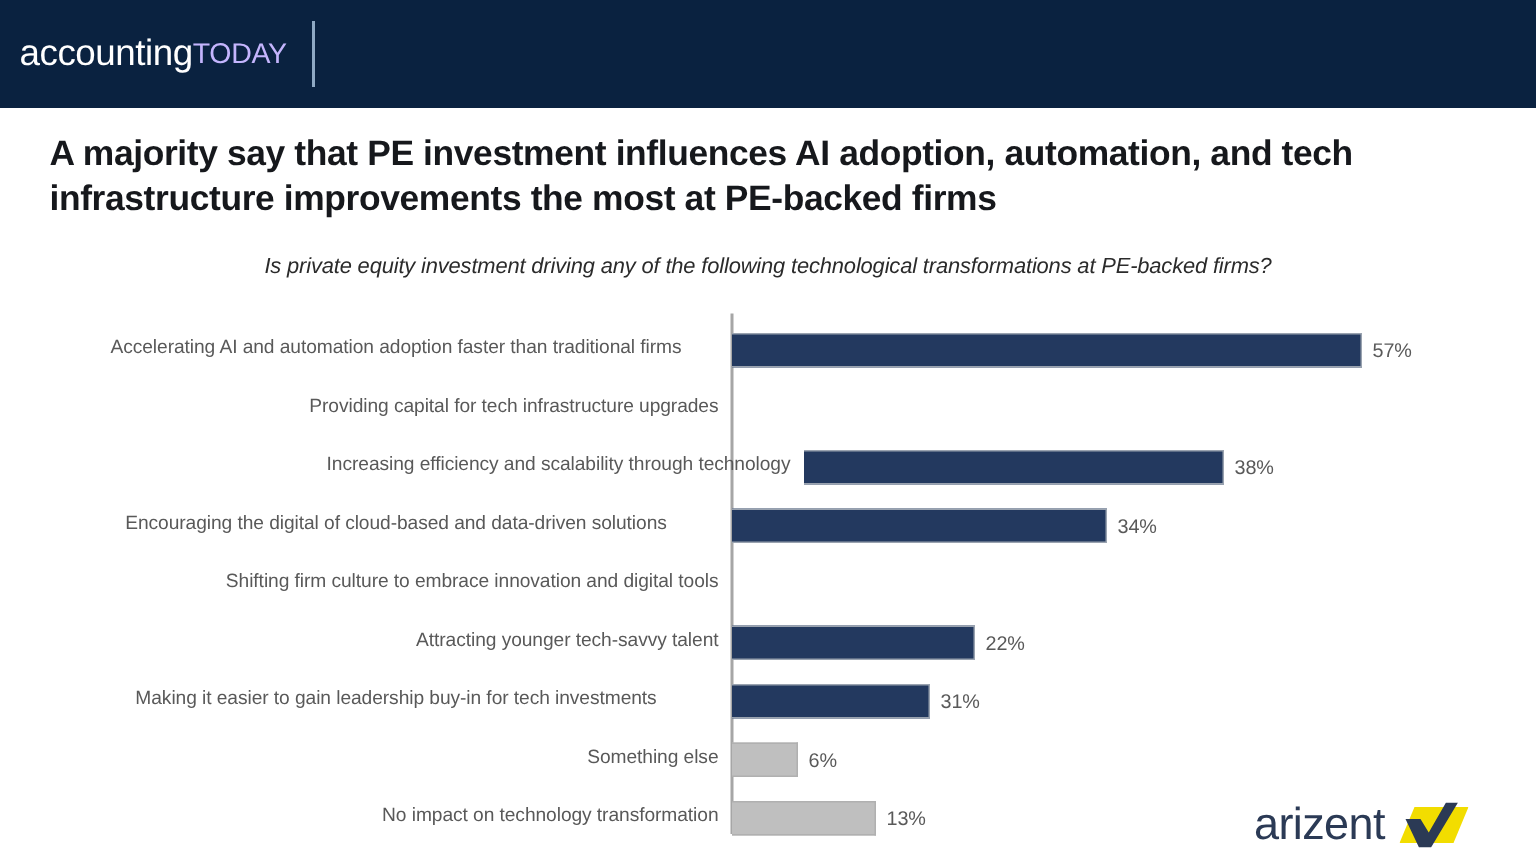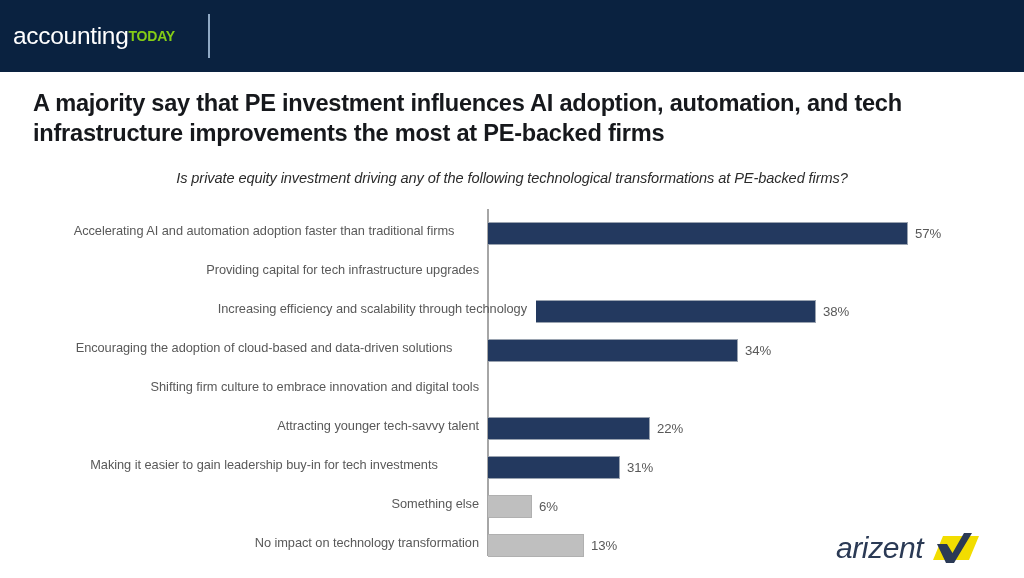--- a/index.html
+++ b/index.html
@@ -37,23 +37,23 @@
   }
 
   .brand-lower {
     color: #ffffff;
     font-size: 24.5px;
     font-weight: 400;
     letter-spacing: -0.3px;
     line-height: 1;
   }
   .brand-upper {
-    color: #84cc16;
-    font-size: 14px;
-    font-weight: 700;
+    color: #c4b5fd;
+    font-size: 19px;
+    font-weight: 400;
     letter-spacing: -0.2px;
     line-height: 1;
     position: relative;
     top: 0.3px;
   }
   #brand-divider {
     position: absolute;
     left: 208px;
     top: 14px;
     width: 2px;
@@ -153,23 +153,22 @@
     white-space: nowrap;
     letter-spacing: -0.05px;
   }
 
   
   #arizent-logo {
     position: absolute;
     left: 836px;
     top: 533px;
     display: flex;
-    align-items: flex-start;
+    align-items: center;
     height: 34px;
-    font-style: italic;
   }
   #arizent-wordmark {
     color: #2b3a55;
     font-size: 30px;
     font-weight: 400;
     letter-spacing: -0.4px;
     line-height: 1;
   }
   #arizent-mark {
     margin-left: 10px;
@@ -209,21 +208,21 @@
           <div class="bar-label single" style="width: 430px;">Providing capital for tech infrastructure upgrades</div>
         </div>
         <div class="bar-row" style="top: 85px; margin-left: 48px;">
           <div class="bar-label single" style="width: 430px;">Increasing efficiency and scalability through technology</div>
           <div class="bar-track">
             <div class="bar-rect primary" style="width: 280px;"></div>
             <span class="bar-value">38%</span>
           </div>
         </div>
         <div class="bar-row" style="top: 124px;">
-          <div class="bar-label">Encouraging the adoption of cloud-based and data-driven solutions</div>
+          <div class="bar-label">Encouraging the digital of cloud-based and data-driven solutions</div>
           <div class="bar-track">
             <div class="bar-rect primary" style="width: 250px;"></div>
             <span class="bar-value">34%</span>
           </div>
         </div>
         <div class="bar-row" style="top: 163px; padding-left: 21px;">
           <div class="bar-label single" style="width: 430px;">Shifting firm culture to embrace innovation and digital tools</div>
         </div>
         <div class="bar-row" style="top: 202px;">
           <div class="bar-label single" style="width: 430px;">Attracting younger tech-savvy talent</div>

